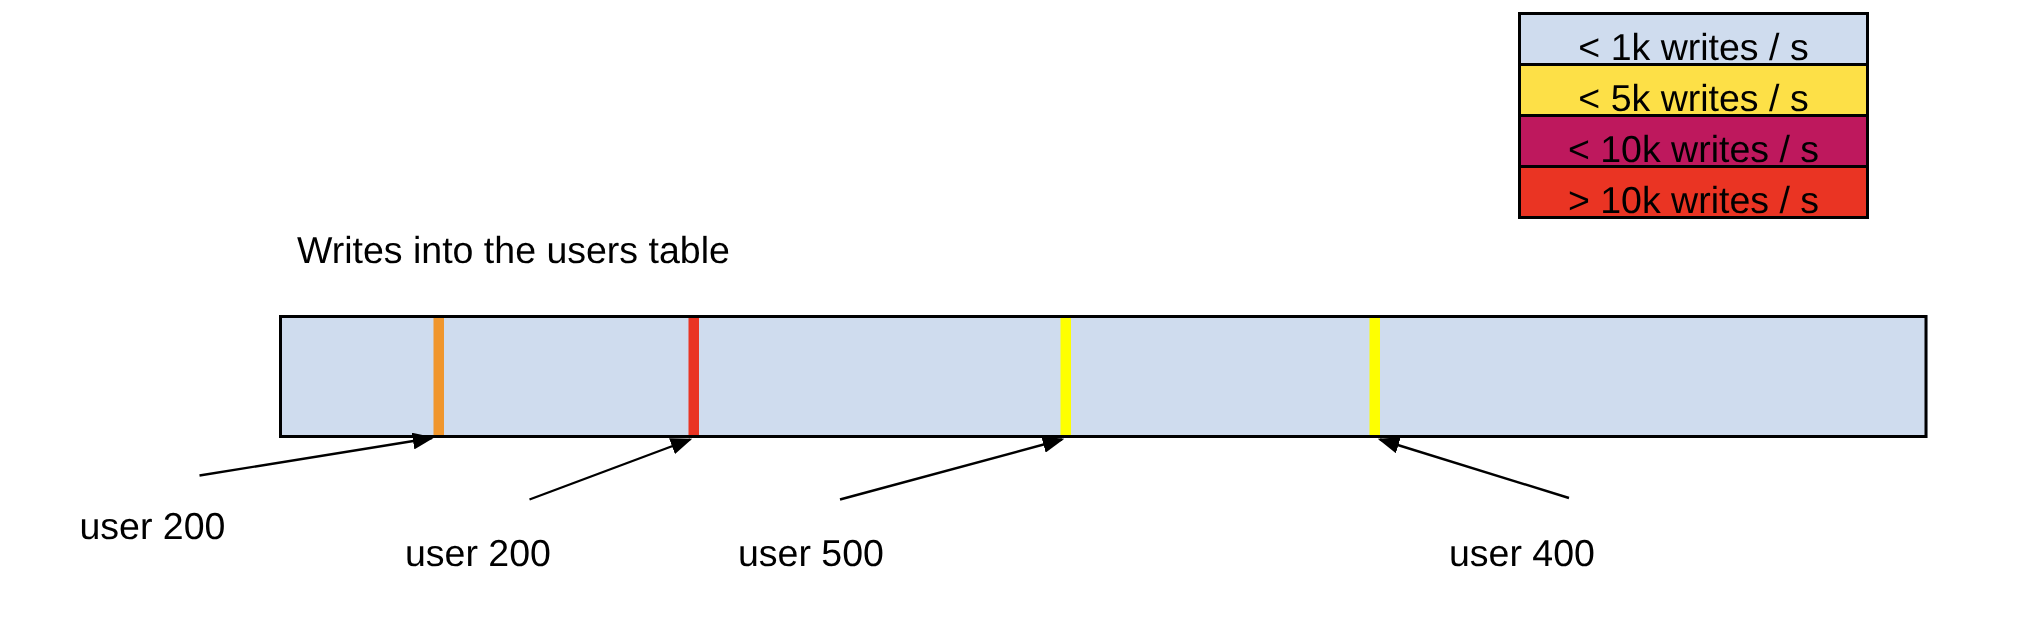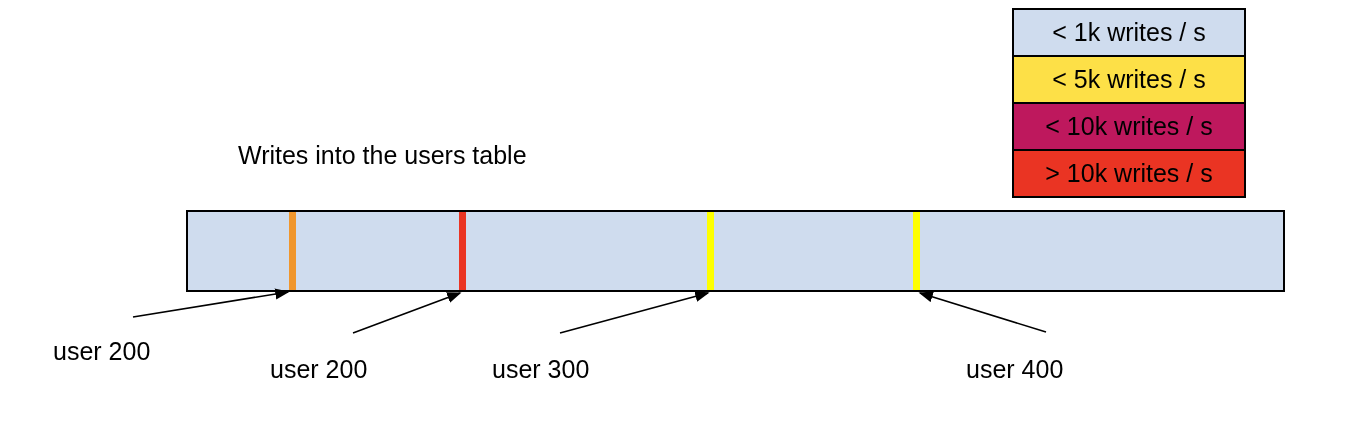--- a/index.html
+++ b/index.html
@@ -14,26 +14,25 @@
     height: 422px;
     background: #ffffff;
     overflow: hidden;
     color: #000000;
   }
 
   
   .diagram-title {
     position: absolute;
     left: 198px;
-    top: 140px;
+    top: 152px;
     font-size: 25px;
     line-height: 30px;
     color: #000000;
     white-space: nowrap;
-    margin-left: 40px;
   }
 
   
   .users-bar {
     position: absolute;
     left: 186px;
     top: 210px;
     width: 1099px;
     height: 82px;
     box-sizing: border-box;
@@ -49,21 +48,21 @@
   
   .legend {
     position: absolute;
     left: 1012px;
     top: 8px;
     width: 234px;
     box-sizing: border-box;
     border: 2px solid #000000;
   }
   .legend-row {
-    height: 45px;
+    height: 32px;
     line-height: 45px;
     text-align: center;
     font-size: 25px;
     white-space: nowrap;
   }
   .legend-row + .legend-row {
     border-top: 2px solid #000000;
   }
 
   
@@ -124,16 +123,16 @@
       </marker>
     </defs>
     <line x1="133" y1="317" x2="288" y2="292" stroke="#000000" stroke-width="1.6" marker-end="url(#arrowhead)"></line>
     <line x1="353" y1="333" x2="460" y2="293" stroke="#000000" stroke-width="1.6" marker-end="url(#arrowhead)"></line>
     <line x1="560" y1="333" x2="708" y2="293" stroke="#000000" stroke-width="1.6" marker-end="url(#arrowhead)"></line>
     <line x1="1046" y1="332" x2="920" y2="293" stroke="#000000" stroke-width="1.6" marker-end="url(#arrowhead)"></line>
   </svg>
 
   <div class="user-label user-label-0">user 200</div>
   <div class="user-label user-label-1">user 200</div>
-  <div class="user-label user-label-2">user 300</div>
+  <div class="user-label user-label-2">user 500</div>
   <div class="user-label user-label-3">user 400</div>
 
 </div>
 
 </body></html>

